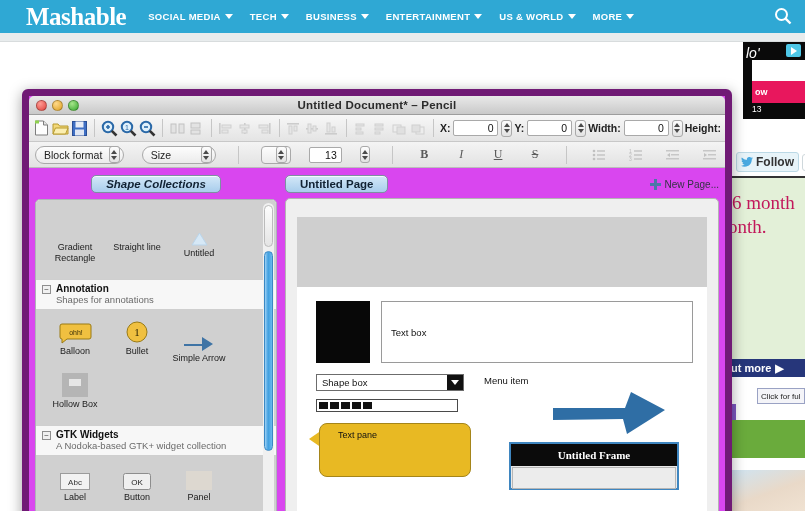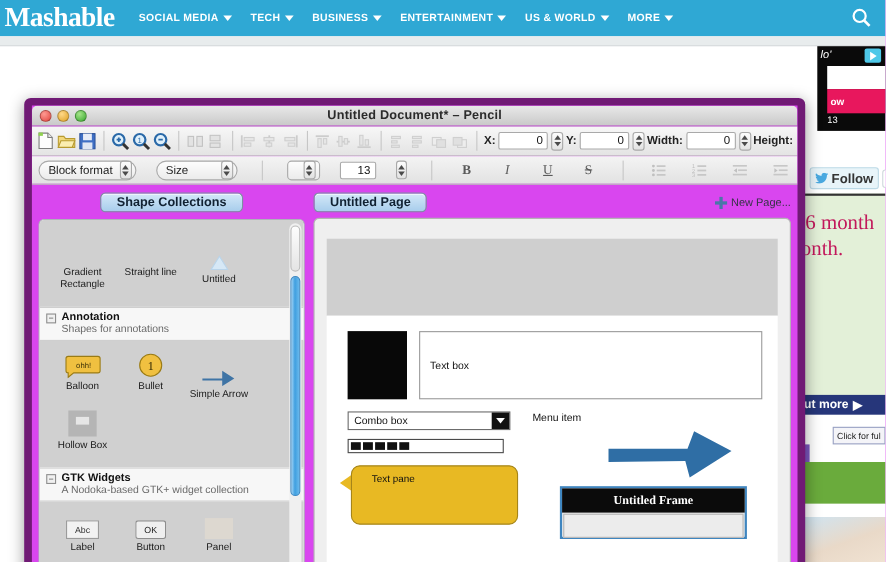--- a/index.html
+++ b/index.html
@@ -14,21 +14,21 @@
   #site { position:absolute; inset:0; background:#fff; }
 
   .mash-header{
     position:absolute; top:0; left:0; width:805px; height:33px;
     background:#2fa8d4;
     display:flex; align-items:center;
   }
   .mash-logo{
     color:#fff; font-family:"Liberation Serif", serif;
     font-weight:bold; font-size:25px; letter-spacing:-0.5px;
-    margin-left:4px; margin-right:22px; font-style:normal;
+    margin-left:26px; margin-right:22px; font-style:normal;
   }
   .mash-nav{ display:flex; align-items:center; gap:17px; }
   .mash-nav-item{
     color:#ffffff; font-size:9.5px; font-weight:bold; letter-spacing:0.3px;
     display:flex; align-items:center; gap:4px; white-space:nowrap;
   }
   .caret-d{
     width:0;height:0;border-left:4px solid transparent;border-right:4px solid transparent;
     border-top:5px solid #fff;
   }
@@ -38,21 +38,21 @@
   .mash-subbar{
     position:absolute; top:33px; left:0; width:805px; height:9px; background:#e8eced;
     border-bottom:1px solid #d8dcdd;
   }
 
   
   .ad-black{
     position:absolute; left:743px; top:42px; width:62px; height:77px;
     background:#0a0a0a; overflow:hidden;
   }
-  .ad-black .ad-txt{ color:#fff; font-size:10px; padding:3px 0 0 3px; font-style:italic;}
+  .ad-black .ad-txt{ color:#fff; font-size:14px; padding:3px 0 0 3px; font-style:italic;}
   .ad-white-band{ position:absolute; left:752px; top:60px; width:53px; height:21px; background:#fff;}
   .ad-pink-band{ position:absolute; left:752px; top:81px; width:53px; height:22px; background:#e8175d;}
   .ad-pink-band span{ color:#fff; font-size:9px; font-weight:bold; padding-left:3px; line-height:22px;}
   .ad-13{ position:absolute; left:752px; top:104px; color:#fff; font-size:8.5px; }
   .ad-play{
     position:absolute; left:786px; top:44px; width:15px;height:13px;
     background:#4ec8e8; border-radius:2px; display:flex;align-items:center;justify-content:center;
   }
   .ad-play i{ width:0;height:0;border-top:4px solid transparent;border-bottom:4px solid transparent;border-left:6px solid #fff;}
 
@@ -178,20 +178,21 @@
   .pbody{ display:flex; height:calc(470px - 19px - 27px - 26px); }
   .leftpanel{
     width:254px; padding:7px 6px 0 6px; display:flex; flex-direction:column;
   }
   .tabrow{ display:flex; justify-content:center; }
   .tabpill{
     padding:2px 14px; border:1px solid #7d8fa3; border-radius:5px;
     background:linear-gradient(#d4e8f8,#a8cdec);
     font-size:11.5px; font-weight:bold; color:#123;
     box-shadow:inset 0 1px 0 rgba(255,255,255,.8);
+    font-style:italic;
   }
   .collbox{
     margin-top:6px; flex:1; background:#fff; border:1px solid #aeb3b8;
     border-radius:5px; overflow:hidden; position:relative;
   }
   .shape-group-items{
     background:#d0d0d0; padding:6px 8px 10px 8px;
   }
   .grid3{ display:flex; flex-wrap:wrap; }
   .sitem{ width:62px; text-align:center; margin-bottom:5px; }
@@ -778,21 +779,21 @@
         <div class="sheet-gray"></div>
 
         <div class="sheet">
           <div class="c-black"></div>
 
           <div class="c-textbox">
             <span>Text box</span>
           </div>
 
           <div class="c-combo">
-            <span>Combo box</span>
+            <span>Shape box</span>
             <span class="arrowbtn">
                 <i></i>
               </span>
           </div>
 
           <div class="c-menuitem">Menu item</div>
 
           <div class="c-progress">
             <b></b>
             <b></b>

